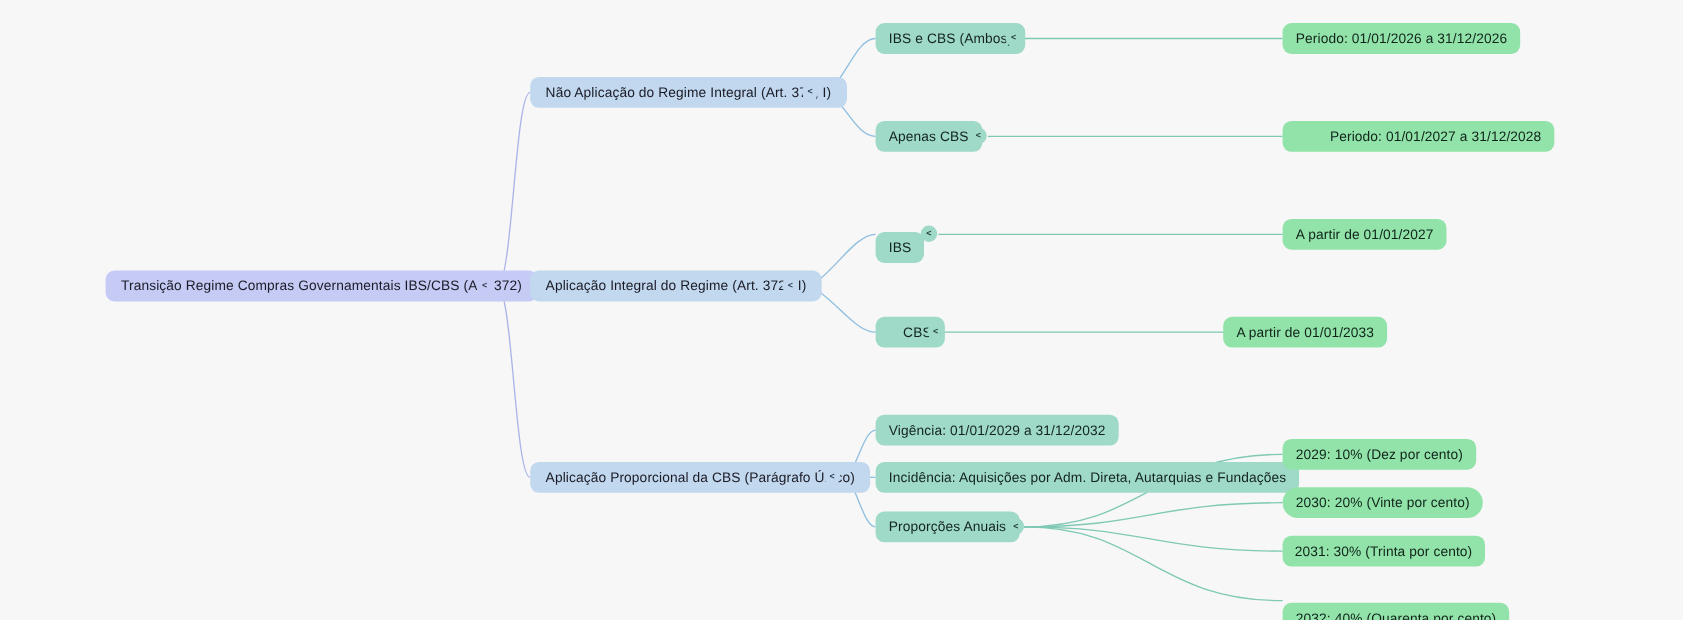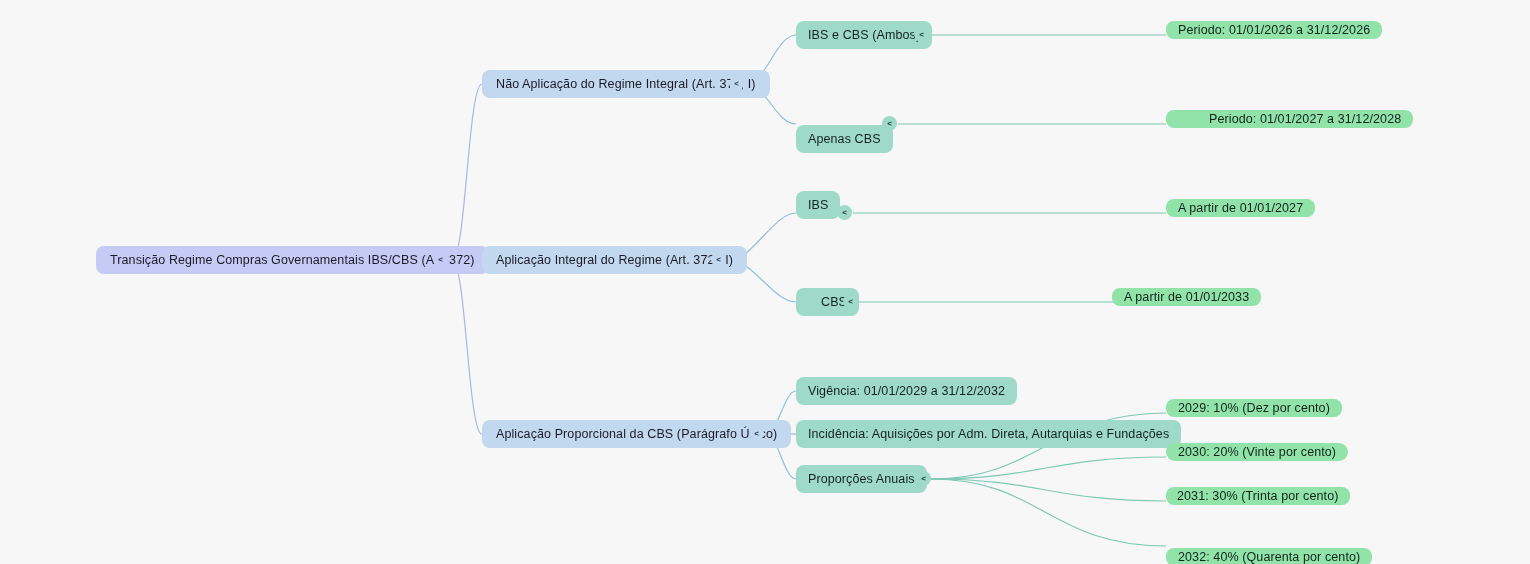--- a/index.html
+++ b/index.html
@@ -64,21 +64,21 @@
     font-size: 12.5px;
     padding: 0 12px;
     height: 28px;
     border-radius: 8px;
   }
   .node-leaf2 {
     background: #92e3a9;
     color: #10241a;
     font-size: 12.5px;
     padding: 0 12px;
-    height: 18px;
+    height: 28px;
     border-radius: 8px;
   }
   .toggle {
     position: absolute;
     width: 15px;
     height: 15px;
     border-radius: 50%;
     display: flex;
     align-items: center;
     justify-content: center;
@@ -164,28 +164,28 @@
     <span>&lt;</span>
   </div>
 
   <div class="node node-leaf" style="left:796px; top:21px;">
     <span class="label">IBS e CBS (Ambos)</span>
   </div>
   <div class="toggle toggle-leaf" style="left:914px; top:27px;">
     <span>&lt;</span>
   </div>
 
-  <div class="node node-leaf" style="left:796px; top:125px;justify-content:flex-end;">
+  <div class="node node-leaf" style="left:796px; top:110px;justify-content:flex-end;">
     <span class="label">Apenas CBS</span>
   </div>
   <div class="toggle toggle-leaf" style="left:882px; top:116px;">
     <span>&lt;</span>
   </div>
 
-  <div class="node node-leaf" style="left:796px; top:191px;">
+  <div class="node node-leaf" style="left:796px; top:211px;">
     <span class="label">IBS</span>
   </div>
   <div class="toggle toggle-leaf" style="left:837px; top:205px;">
     <span>&lt;</span>
   </div>
 
   <div class="node node-leaf" style="left:796px; top:288px;padding-left:25px;">
     <span class="label">CBS</span>
   </div>
   <div class="toggle toggle-leaf" style="left:843px; top:294px;">

